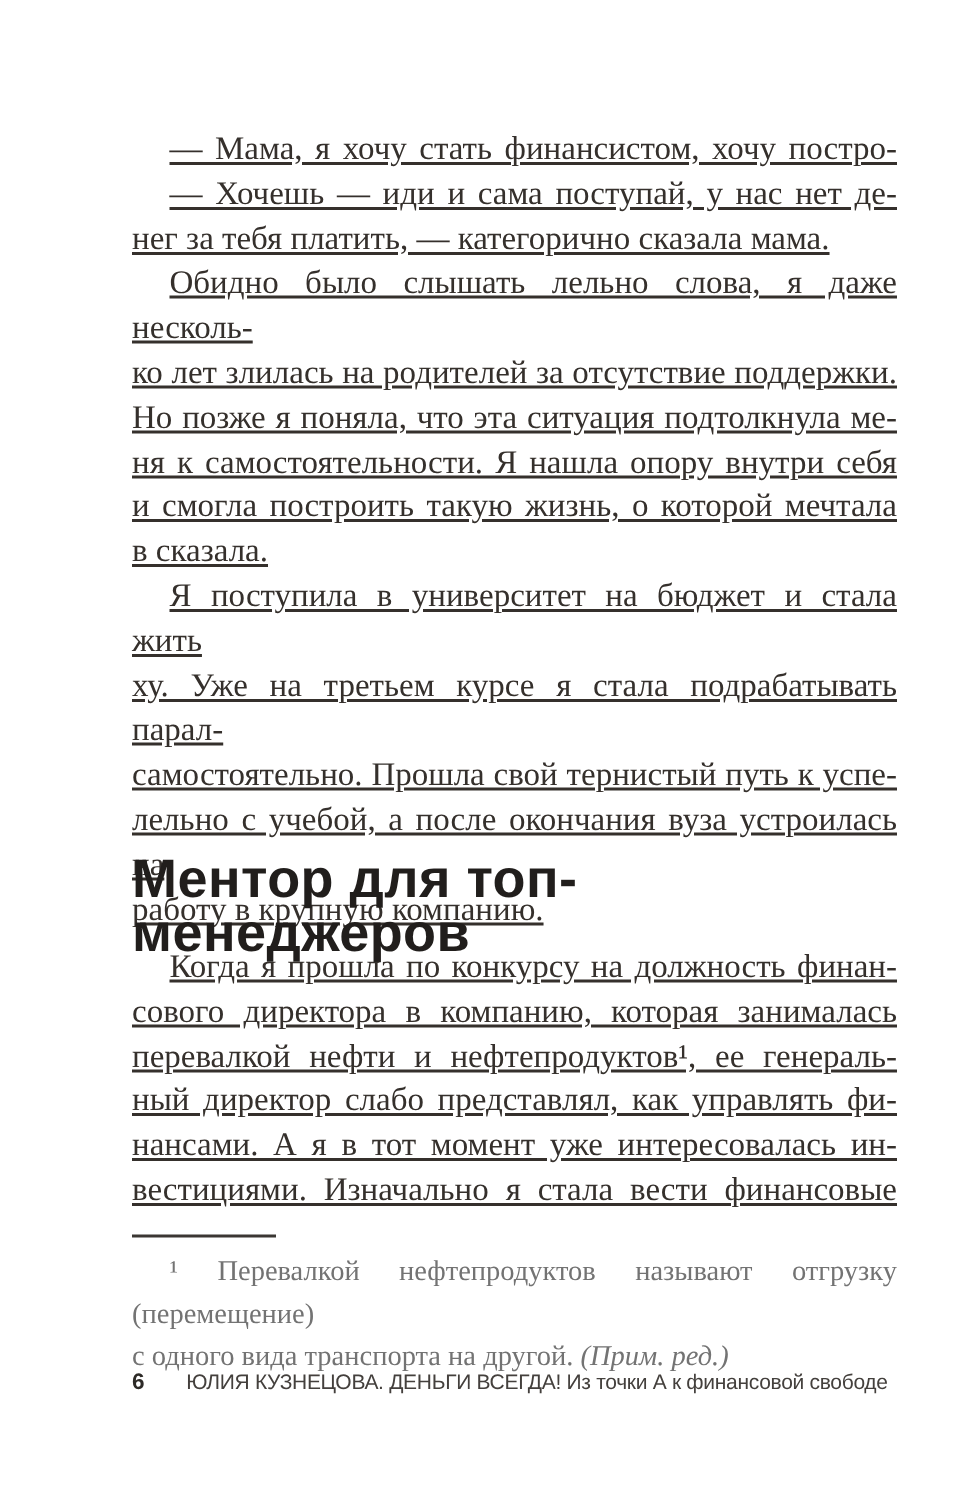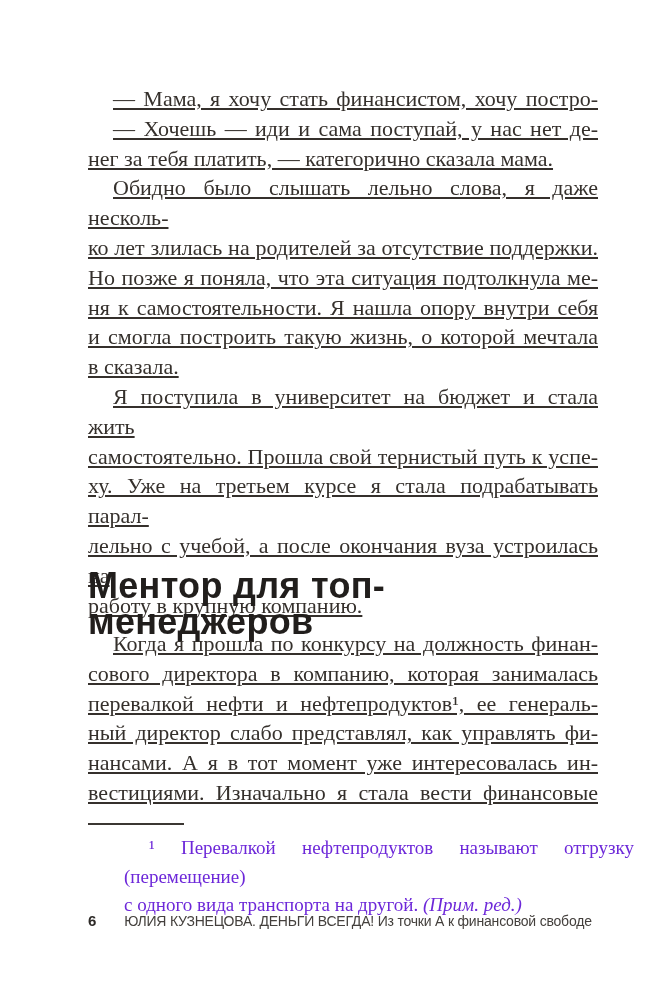--- a/index.html
+++ b/index.html
@@ -43,22 +43,21 @@
     left: 88px;
     top: 823px;
     width: 96px;
     height: 0;
     border-top: 2px solid #3b3733;
   }
   .footnote {
     top: 834px;
     font-size: 19px;
     line-height: 28.5px;
-    color: #6d28d9;
-    margin-left: 36px;
+    color: #737373;
   }
   .footnote .ital { font-style: italic; }
   .footer {
     position: absolute;
     left: 88px;
     top: 912px;
     width: 540px;
     font-family: "Liberation Sans", sans-serif;
     font-size: 14px;
     line-height: 18px;
@@ -90,22 +89,22 @@
     <div class="para">
       <div class="line j ind">Обидно было слышать лельно слова, я даже несколь-</div>
       <div class="line j">ко лет злилась на родителей за отсутствие поддержки.</div>
       <div class="line j">Но позже я поняла, что эта ситуация подтолкнула ме-</div>
       <div class="line j">ня к самостоятельности. Я нашла опору внутри себя</div>
       <div class="line j">и смогла построить такую жизнь, о которой мечтала</div>
       <div class="line">в сказала.</div>
     </div>
     <div class="para">
       <div class="line j ind">Я поступила в университет на бюджет и стала жить</div>
+      <div class="line j">ху. Уже на третьем курсе я стала подрабатывать парал-</div>
       <div class="line j">самостоятельно. Прошла свой тернистый путь к успе-</div>
-      <div class="line j">ху. Уже на третьем курсе я стала подрабатывать парал-</div>
       <div class="line j">лельно с учебой, а после окончания вуза устроилась на</div>
       <div class="line">работу в крупную компанию.</div>
     </div>
   </div>
 
   <h2 class="heading" style="margin:0">Ментор для топ-менеджеров</h2>
 
   <div class="sec bodytext" style="top:629px">
     <div class="para">
       <div class="line j ind">Когда я прошла по конкурсу на должность финан-</div>

